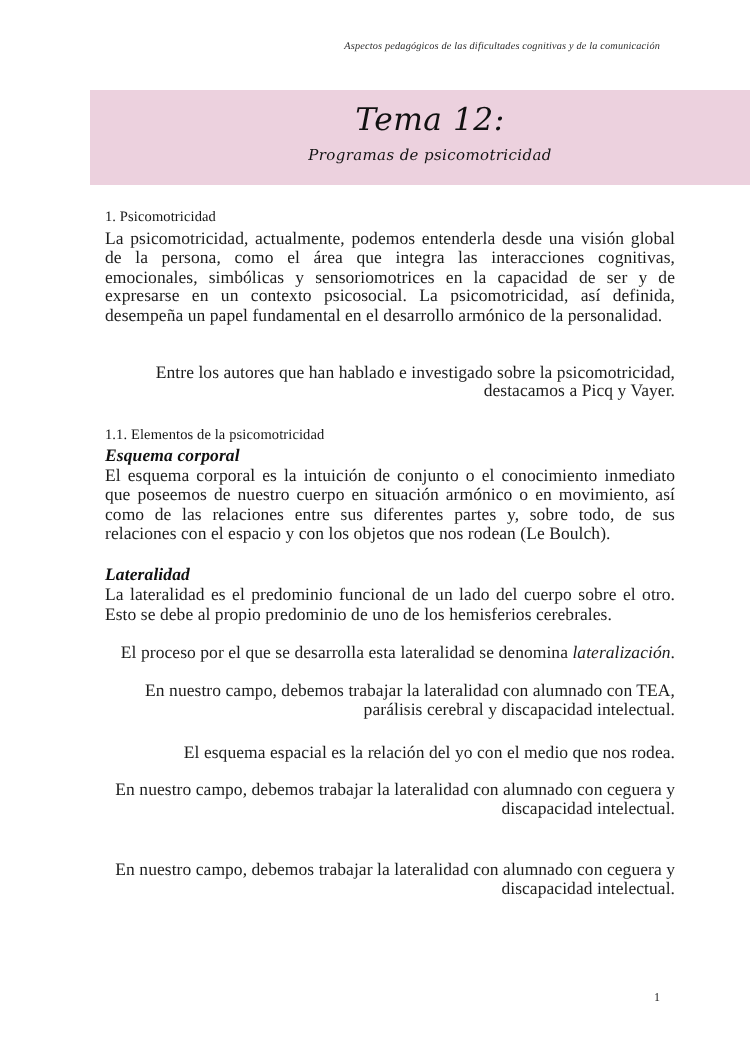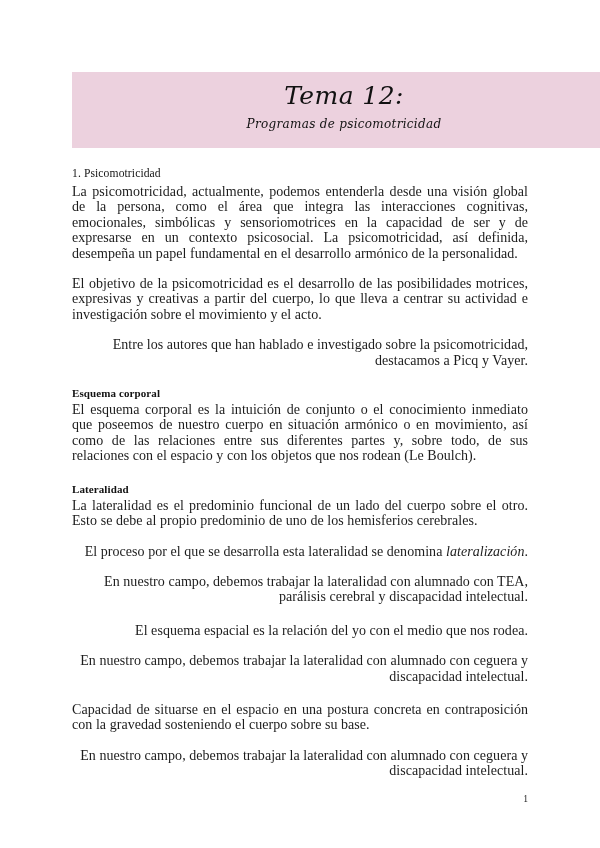--- a/index.html
+++ b/index.html
@@ -55,38 +55,39 @@
     font-style: italic;
     font-size: 12px;
     line-height: 20px;
     color: #111111;
     letter-spacing: 0.3px;
     margin-top: 2px;
   }
   .content {
     position: absolute;
     top: 166px;
-    left: 72px;
+    left: 84px;
     width: 456px;
   }
   h2.section-heading {
     font-weight: normal;
     font-size: 11.6px;
     line-height: 16px;
     margin: 0 0 2px 0;
     color: #141414;
     letter-spacing: 0.1px;
   }
   h3.sub-heading {
     font-weight: bold;
-    font-size: 11px;
+    font-size: 14px;
     line-height: 15px;
     margin: 0 0 1px 0;
     color: #111111;
     letter-spacing: 0.1px;
+    font-style: italic;
   }
   p.body-text {
     font-size: 14px;
     line-height: 15.4px;
     margin: 0;
     text-align: justify;
     color: #1c1c1c;
     letter-spacing: 0.05px;
     hyphens: none;
   }
@@ -102,42 +103,43 @@
     text-align: right;
     font-size: 9.6px;
     color: #1c1c1c;
   }
 </style>
 </head>
 <body>
 
 <div class="page">
 
+  <div class="running-header">Aspectos pedagógicos de las dificultades cognitivas y de la comunicación</div>
 
   <div class="title-banner" style="background: rgb(236, 209, 222);">
     <div class="title-main">Tema 12:</div>
     <div class="title-sub">Programas de psicomotricidad</div>
   </div>
 
   <div class="content">
 
     <h2 class="section-heading">1. Psicomotricidad</h2>
 
     <p class="body-text">La psicomotricidad, actualmente, podemos entenderla desde una visión global de la persona, como el área que integra las interacciones cognitivas, emocionales, simbólicas y sensoriomotrices en la capacidad de ser y de expresarse en un contexto psicosocial. La psicomotricidad, así definida, desempeña un papel fundamental en el desarrollo armónico de la personalidad.</p>
 
     <div class="gap-md"></div>
 
-    <p class="body-text">El objetivo de la psicomotricidad es el desarrollo de las posibilidades motrices, expresivas y creativas a partir del cuerpo, lo que lleva a centrar su actividad e investigación sobre el movimiento y el acto.</p>
 
     <div class="gap-md"></div>
 
     <p class="body-text nogap">Entre los autores que han hablado e investigado sobre la psicomotricidad, destacamos a Picq y Vayer.</p>
 
     <div class="gap-lg"></div>
 
+    <h2 class="section-heading">1.1. Elementos de la psicomotricidad</h2>
 
     <h3 class="sub-heading">Esquema corporal</h3>
 
     <p class="body-text">El esquema corporal es la intuición de conjunto o el conocimiento inmediato que poseemos de nuestro cuerpo en situación armónico o en movimiento, así como de las relaciones entre sus diferentes partes y, sobre todo, de sus relaciones con el espacio y con los objetos que nos rodean (Le Boulch).</p>
 
     <div class="gap-lg"></div>
 
     <h3 class="sub-heading">Lateralidad</h3>
 
     <p class="body-text">La lateralidad es el predominio funcional de un lado del cuerpo sobre el otro. Esto se debe al propio predominio de uno de los hemisferios cerebrales.</p>
@@ -155,21 +157,20 @@
 
     <p class="body-text nogap">El esquema espacial es la relación del yo con el medio que nos rodea.</p>
 
     <div class="gap-md"></div>
 
     <p class="body-text nogap">En nuestro campo, debemos trabajar la lateralidad con alumnado con ceguera y discapacidad intelectual.</p>
 
     <div class="gap-lg"></div>
 
 
-    <p class="body-text">Capacidad de situarse en el espacio en una postura concreta en contraposición con la gravedad sosteniendo el cuerpo sobre su base.</p>
 
     <div class="gap-md"></div>
 
     <p class="body-text nogap">En nuestro campo, debemos trabajar la lateralidad con alumnado con ceguera y discapacidad intelectual.</p>
 
   </div>
 
   <div class="page-number">1</div>
 
 </div>

